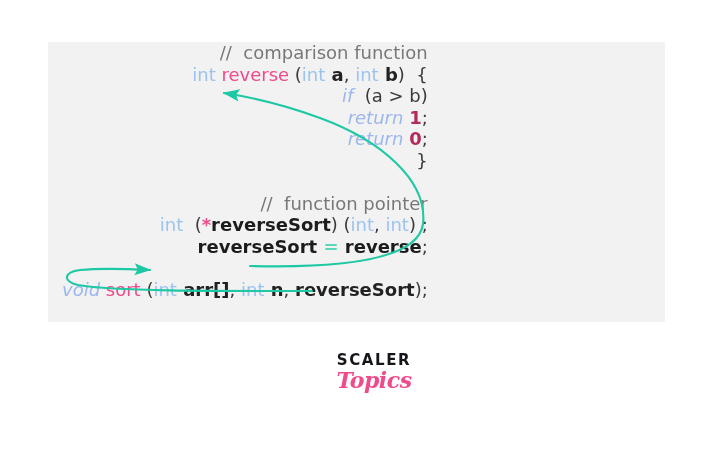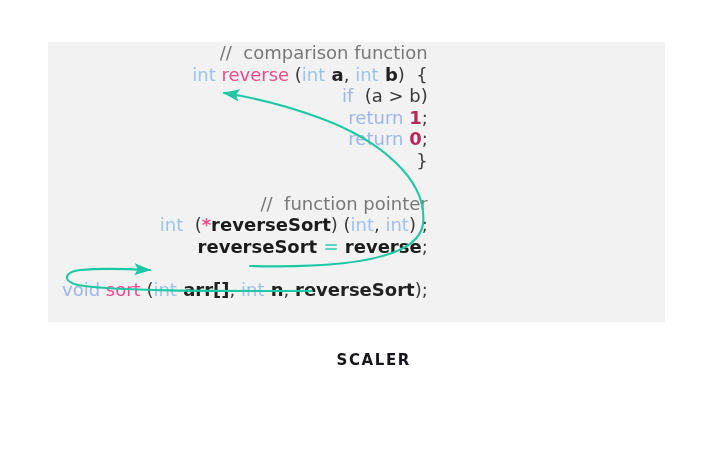--- a/index.html
+++ b/index.html
@@ -40,43 +40,43 @@
     white-space: pre;
     text-align: right;
   }
   .ln { display: block; height: 21.5px; }
   .ln.blank { height: 21.5px; }
 
   
   .tk-comment  { color: #77787a; }
   .tk-type     { color: #9cc3ef; margin-top: 28px; }
   .tk-fn       { color: #ef4a8b; }
-  .tk-kw       { color: #9cb6ee; }
+  .tk-kw       { color: #9cb6ee; font-style: italic; }
   .tk-plain    { color: #222222; font-weight: bold; }
   .tk-punct    { color: #3b3b3b; }
   .tk-num      { color: #b5285c; font-weight: bold; }
   .tk-star     { color: #ef4a8b; font-weight: bold; }
   .tk-eq       { color: #57d6b8; font-weight: bold; }
   .tk-id       { color: #1c1c1c; font-weight: bold; }
 
   
   #arrows {
     position: absolute;
     left: 0; top: 0;
     width: 720px; height: 450px;
     pointer-events: none;
   }
 
   
   .logo {
     position: absolute;
-    left: 311px;
+    left: 324px;
     top: 352px;
     width: 100px;
-    text-align: right;
+    text-align: center;
     user-select: none;
   }
   .logo-scaler {
     font-family: "DejaVu Sans", sans-serif;
     font-weight: bold;
     font-size: 15px;
     letter-spacing: 1.6px;
     color: #16161a;
     line-height: 17px;
   }
@@ -113,15 +113,16 @@
              C 285 105, 250 97, 224 93" fill="none" stroke="#1fc8a4" stroke-width="2.1" stroke-linecap="round" marker-end="url(#ah)"></path>
 
     <path id="arrow-2" d="M 312 291
              C 240 291, 120 292, 78 285
              C 62 281, 64 272, 80 270
              C 100 268, 130 269, 150 270" fill="none" stroke="#1fc8a4" stroke-width="2.1" stroke-linecap="round" marker-end="url(#ah)"></path>
   </svg>
 
   <div class="logo">
     <div class="logo-scaler" style="color: rgb(22, 22, 26);">SCALER</div>
+    <div class="logo-topics" style="color: rgb(239, 74, 139);">Topics</div>
   </div>
 
 </div>
 
 </body></html>

